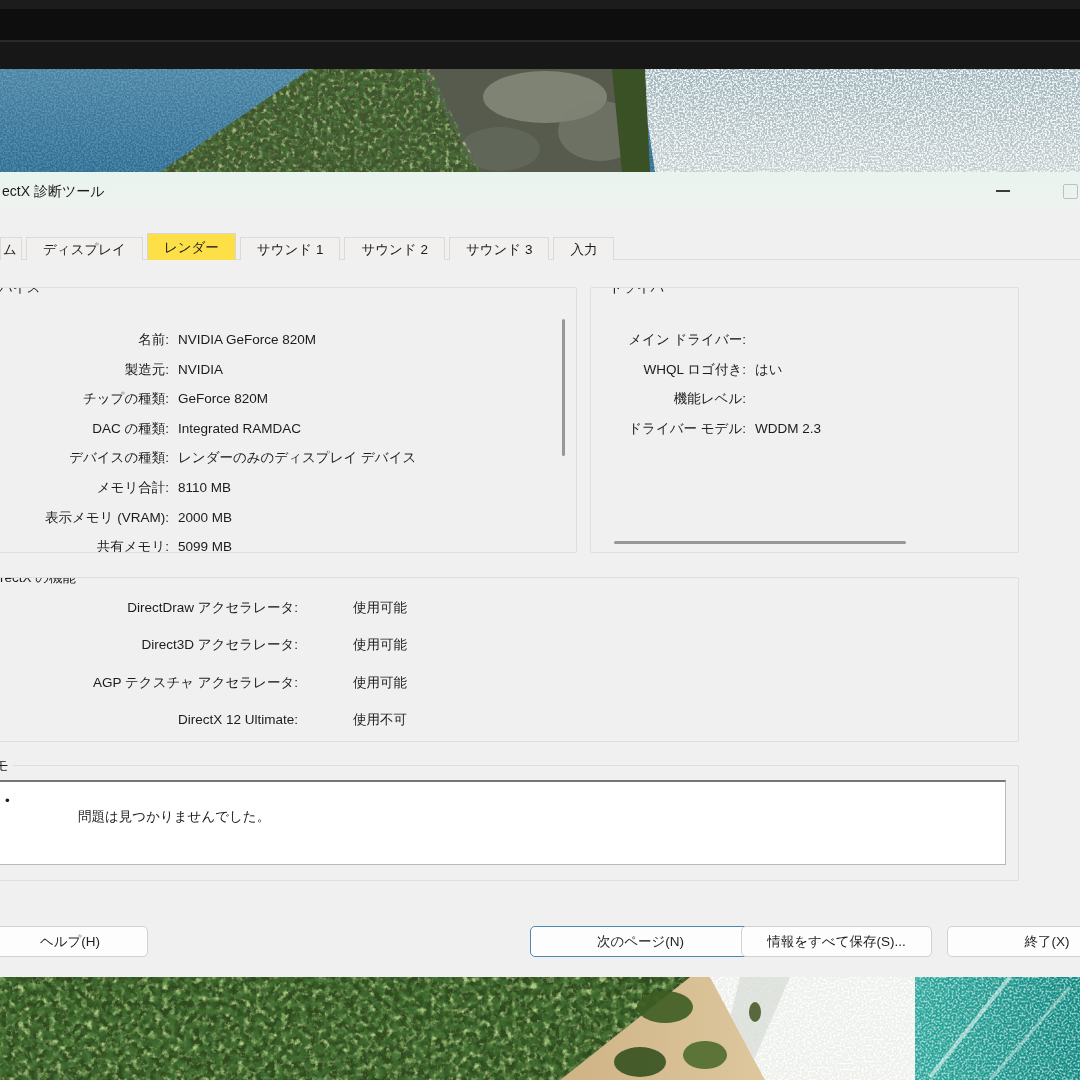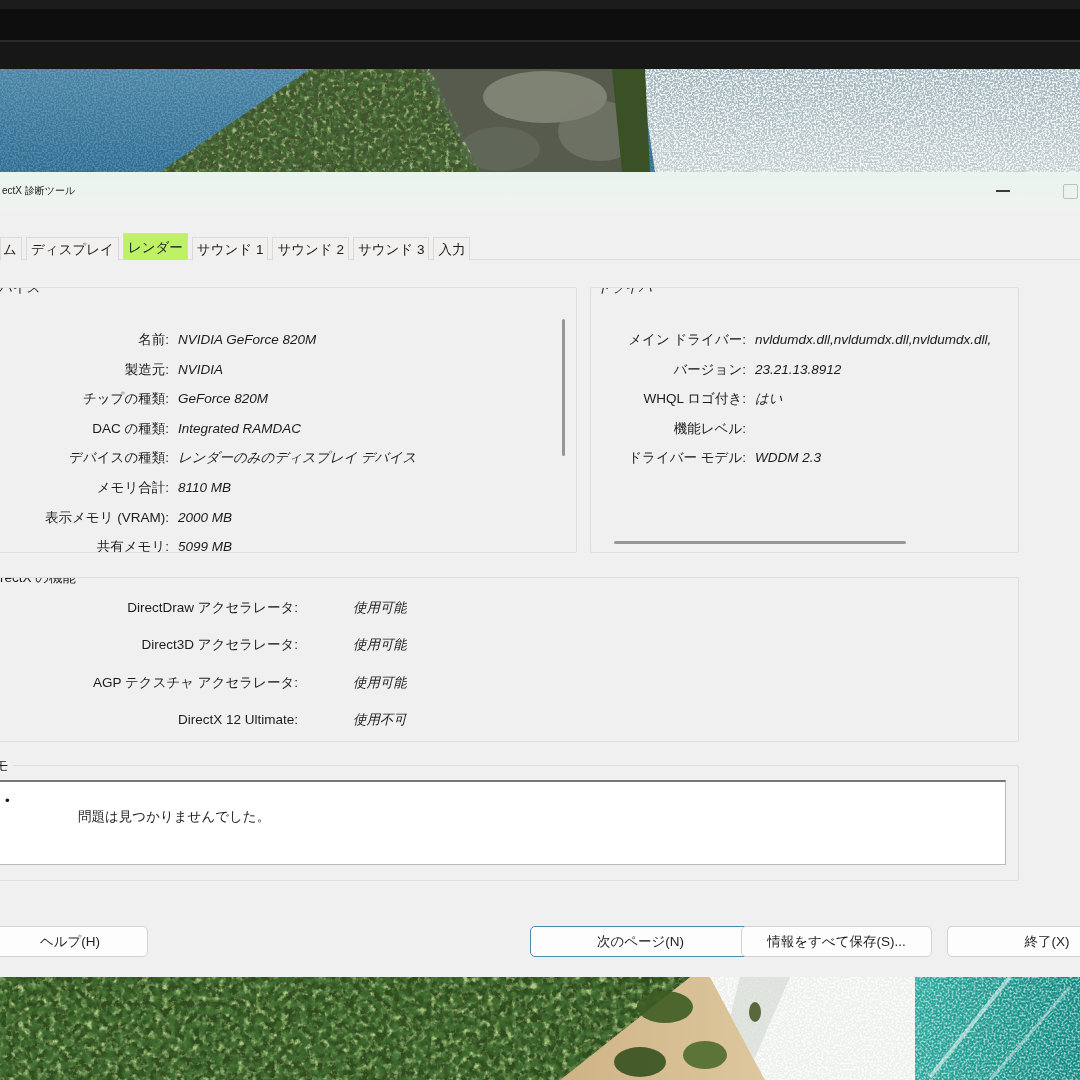--- a/index.html
+++ b/index.html
@@ -22,49 +22,49 @@
   
   .wp-top{left:0;top:69px;width:1080px;height:103px;}
   .wp-bottom{left:0;top:977px;width:1080px;height:103px;}
   .wp-top svg,.wp-bottom svg{display:block;}
 
   
   .dialog{left:0;top:172px;width:1080px;height:805px;background:#f0f0f0;
           border-bottom:1px solid #c6c6c6;}
   .titlebar{left:0;top:0;width:1080px;height:38px;
             background:linear-gradient(#e9f4ee,#eff3f0);}
-  .title-text{left:2px;top:0;height:38px;line-height:38px;font-size:10px;color:#1c1c1c;white-space:nowrap;}
+  .title-text{left:2px;top:0;height:38px;line-height:38px;font-size:14px;color:#1c1c1c;white-space:nowrap;}
   .btn-min{left:990px;top:0;width:26px;height:38px;display:flex;align-items:center;justify-content:center;}
   .btn-min .dash{width:14px;height:2px;background:#3a3a3a;}
   .btn-max{left:1057px;top:0;width:26px;height:38px;display:flex;align-items:center;justify-content:center;}
   .btn-max .box{width:13px;height:13px;border:1.4px solid #bcc1c1;border-radius:2px;}
 
   
   .tabs{left:0;top:61px;height:27px;display:flex;align-items:flex-end;}
   .tabline{left:0;top:87px;width:1080px;height:1px;background:#dcdcdc;}
-  .tab{height:23px;line-height:23px;padding:0 4px;font-size:13.5px;white-space:nowrap;
+  .tab{height:23px;line-height:23px;padding:0 16px;font-size:13.5px;white-space:nowrap;
        background:#f1f0ef;border:1px solid #dadada;border-bottom:none;margin-right:4px;
        box-sizing:border-box;color:#1b1b1b;}
   .tab.first{width:22px;padding:0 4px 0 2px;overflow:hidden;}
-  .tab.active{height:27px;line-height:27px;background:#bef264;position:relative;z-index:2;
+  .tab.active{height:27px;line-height:27px;background:#fde047;position:relative;z-index:2;
               border:1px solid #d6d6d6;border-bottom:none;}
 
   
   .group{border:1px solid #dedede;border-radius:2px;background:#f0f0f0;box-sizing:border-box;}
   .group-label{position:absolute;top:-9px;background:#f0f0f0;padding:0 4px 0 2px;
                font-size:13.5px;line-height:17px;white-space:nowrap;}
   .g-device{left:-10px;top:115px;width:587px;height:266px;overflow:hidden;}
   .g-driver{left:590px;top:115px;width:429px;height:266px;overflow:hidden;}
   .g-dx{left:-10px;top:405px;width:1029px;height:165px;overflow:hidden;}
   .g-memo{left:-10px;top:593px;width:1029px;height:116px;}
 
   .rows{position:absolute;left:0;top:37px;width:100%;}
   .row{display:flex;font-size:13.5px;line-height:29.6px;white-space:nowrap;}
   .row .lbl{text-align:right;flex:0 0 auto;}
-  .row .val{padding-left:9px;overflow:hidden;font-style:italic;}
+  .row .val{padding-left:9px;overflow:hidden;}
   .g-device .row .lbl{width:178px;}
   .g-driver .row .lbl{width:155px;}
   .g-dx .rows{top:11px;}
   .g-dx .row{line-height:37.4px;}
   .g-dx .row .lbl{width:307px;}
   .g-dx .row .val{padding-left:55px;}
 
   .vscroll{position:absolute;left:571px;top:31px;width:3px;height:137px;background:#979797;border-radius:2px;}
   .hscroll{position:absolute;left:23px;top:253px;width:292px;height:3px;background:#979797;border-radius:2px;}
 
@@ -210,29 +210,24 @@
         </div>
       <div class="row">
           <div class="lbl">共有メモリ:</div>
           <div class="val">5099 MB</div>
         </div>
     </div>
     <div class="vscroll"></div>
   </div>
 
   <div class="abs group g-driver">
-    <div class="group-label" style="left:4px;font-style:italic;">ドライバー</div>
+    <div class="group-label" style="left:16px;">ドライバー</div>
     <div class="rows">
       <div class="row">
           <div class="lbl">メイン ドライバー:</div>
-          <div class="val">nvldumdx.dll,nvldumdx.dll,nvldumdx.dll,</div>
-        </div>
-      <div class="row">
-          <div class="lbl">バージョン:</div>
-          <div class="val">23.21.13.8912</div>
         </div>
       <div class="row">
           <div class="lbl">WHQL ロゴ付き:</div>
           <div class="val">はい</div>
         </div>
       <div class="row">
           <div class="lbl">機能レベル:</div>
         </div>
       <div class="row">
           <div class="lbl">ドライバー モデル:</div>

